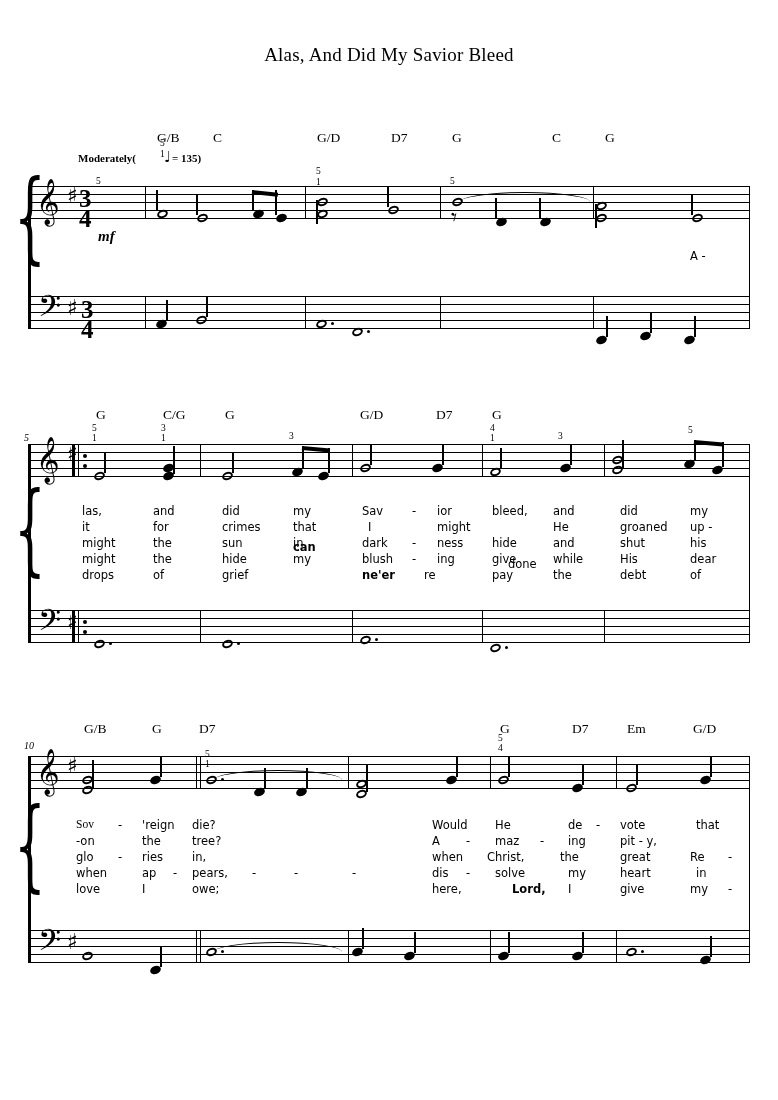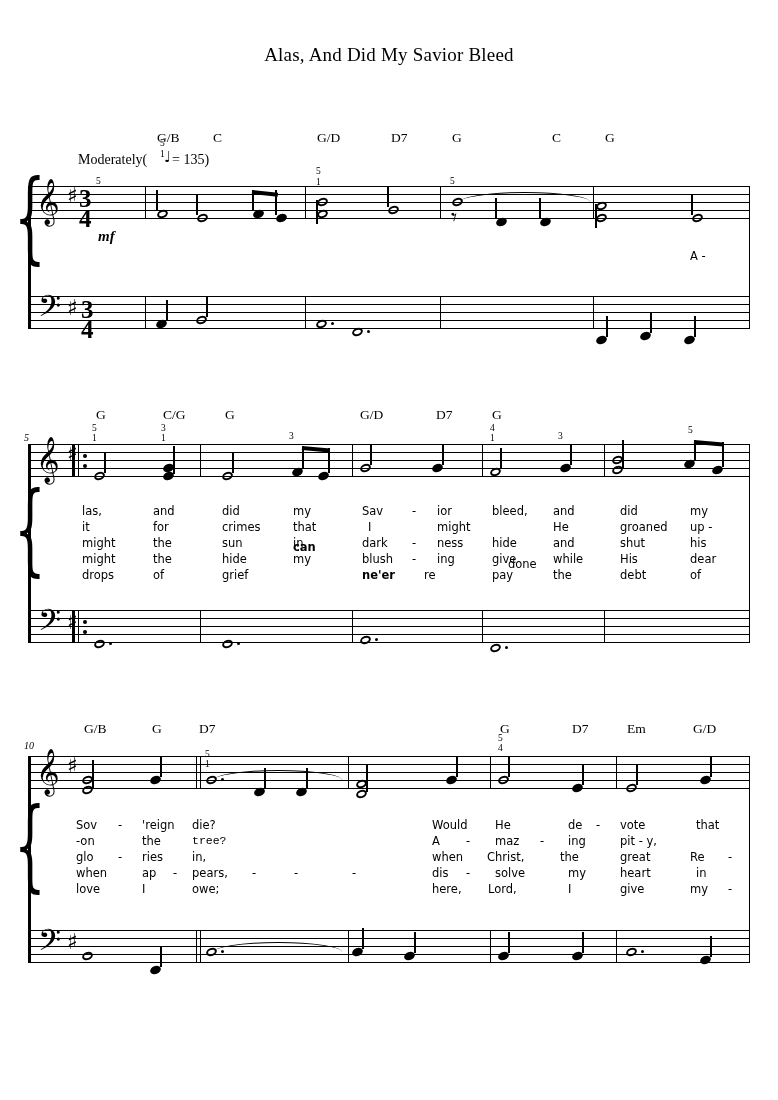--- a/index.html
+++ b/index.html
@@ -145,22 +145,22 @@
   .finger {
     position: absolute;
     font-family: "Liberation Serif", serif;
     font-size: 9.5px;
     line-height: 1.05;
     text-align: center;
   }
   .tempo {
     position: absolute;
     font-family: "Liberation Serif", serif;
-    font-weight: normal;
-    font-size: 14px;
+    font-weight: bold;
+    font-size: 11px;
     text-align: center;
   }
   .dynamic {
     position: absolute;
     font-family: "Liberation Serif", serif;
     font-style: italic;
     font-weight: bold;
     font-size: 15px;
   }
   .measnum {
@@ -555,34 +555,34 @@
     <div class="stem" style="left:414px; top:932px; height:21px;"></div>
     <div class="nh" style="left:498px; top:952px;"></div>
     <div class="stem" style="left:508px; top:932px; height:21px;"></div>
     <div class="nh" style="left:572px; top:952px;"></div>
     <div class="stem" style="left:582px; top:932px; height:21px;"></div>
     <div class="nh open" style="left:626px; top:948px;"></div>
     <div class="flagdot" style="left:641px; top:950px;"></div>
     <div class="nh" style="left:700px; top:956px;"></div>
     <div class="stem" style="left:710px; top:936px; height:21px;"></div>
 
-    <div class="lyric" style="left:76px; top:818px;">Sov</div>
+    <div class="lyric" style="left:76px; top:818px;font-family:Liberation Serif, serif;">Sov</div>
     <div class="lyric" style="left:118px; top:818px;">-</div>
     <div class="lyric" style="left:142px; top:818px;">'reign</div>
     <div class="lyric" style="left:192px; top:818px;">die?</div>
     <div class="lyric" style="left:432px; top:818px;">Would</div>
     <div class="lyric" style="left:495px; top:818px;">He</div>
     <div class="lyric" style="left:568px; top:818px;">de</div>
     <div class="lyric" style="left:596px; top:818px;">-</div>
     <div class="lyric" style="left:620px; top:818px;">vote</div>
     <div class="lyric" style="left:696px; top:818px;">that</div>
 
     <div class="lyric" style="left:76px; top:834px;">-on</div>
     <div class="lyric" style="left:142px; top:834px;">the</div>
-    <div class="lyric" style="left:192px; top:834px;font-family:Liberation Mono, monospace;">tree?</div>
+    <div class="lyric" style="left:192px; top:834px;">tree?</div>
     <div class="lyric" style="left:432px; top:834px;">A</div>
     <div class="lyric" style="left:466px; top:834px;">-</div>
     <div class="lyric" style="left:495px; top:834px;">maz</div>
     <div class="lyric" style="left:540px; top:834px;">-</div>
     <div class="lyric" style="left:568px; top:834px;">ing</div>
     <div class="lyric" style="left:620px; top:834px;text-align:right;">pit - y,</div>
 
     <div class="lyric" style="left:76px; top:850px;">glo</div>
     <div class="lyric" style="left:118px; top:850px;">-</div>
     <div class="lyric" style="left:142px; top:850px;">ries</div>
@@ -605,20 +605,20 @@
     <div class="lyric" style="left:466px; top:866px;">-</div>
     <div class="lyric" style="left:495px; top:866px;">solve</div>
     <div class="lyric" style="left:568px; top:866px;">my</div>
     <div class="lyric" style="left:620px; top:866px;">heart</div>
     <div class="lyric" style="left:696px; top:866px;">in</div>
 
     <div class="lyric" style="left:76px; top:882px;">love</div>
     <div class="lyric" style="left:142px; top:882px;">I</div>
     <div class="lyric" style="left:192px; top:882px;">owe;</div>
     <div class="lyric" style="left:432px; top:882px;">here,</div>
-    <div class="lyric" style="left:488px; top:882px;">Lord,</div>
+    <div class="lyric" style="left:512px; top:882px;font-weight:bold;">Lord,</div>
     <div class="lyric" style="left:568px; top:882px;">I</div>
     <div class="lyric" style="left:620px; top:882px;">give</div>
     <div class="lyric" style="left:690px; top:882px;">my</div>
     <div class="lyric" style="left:728px; top:882px;">-</div>
   </div>
 
 </div>
 
 </body></html>

